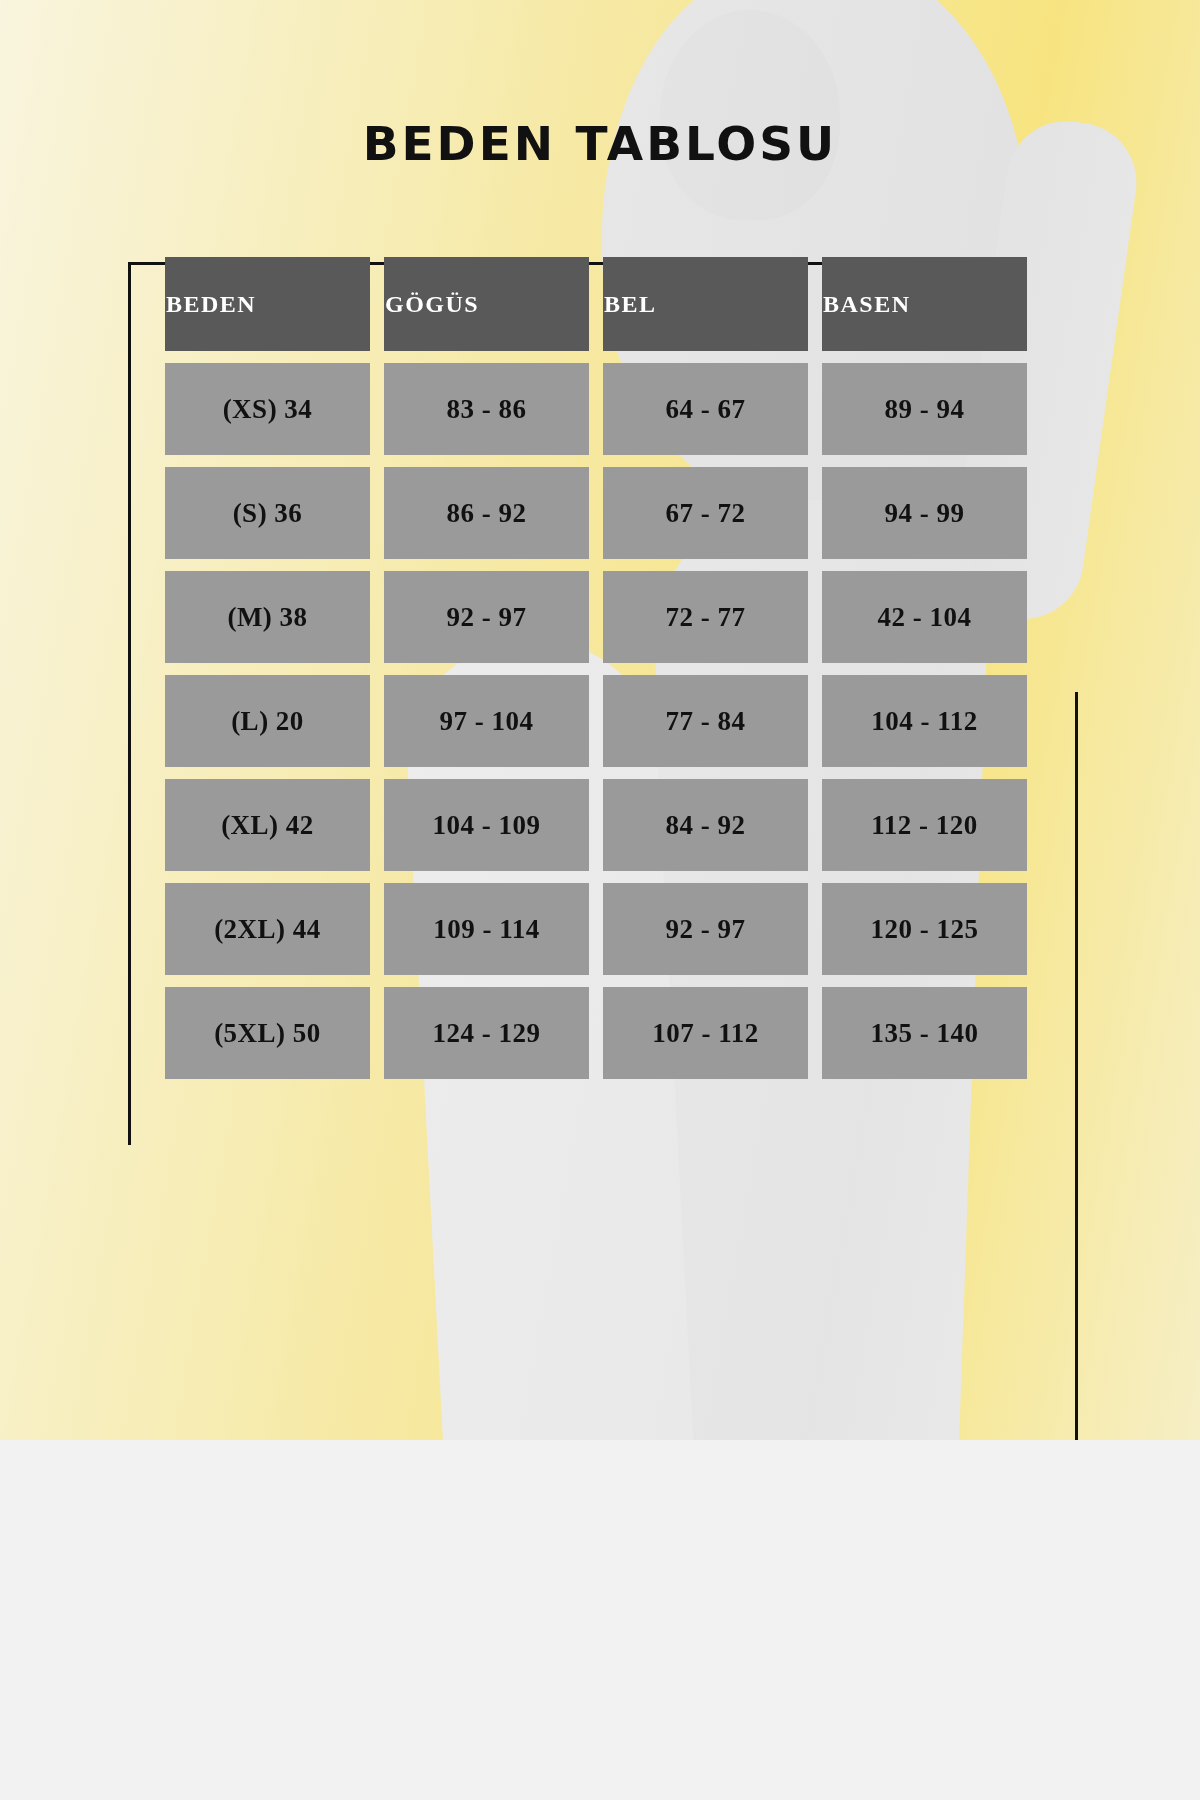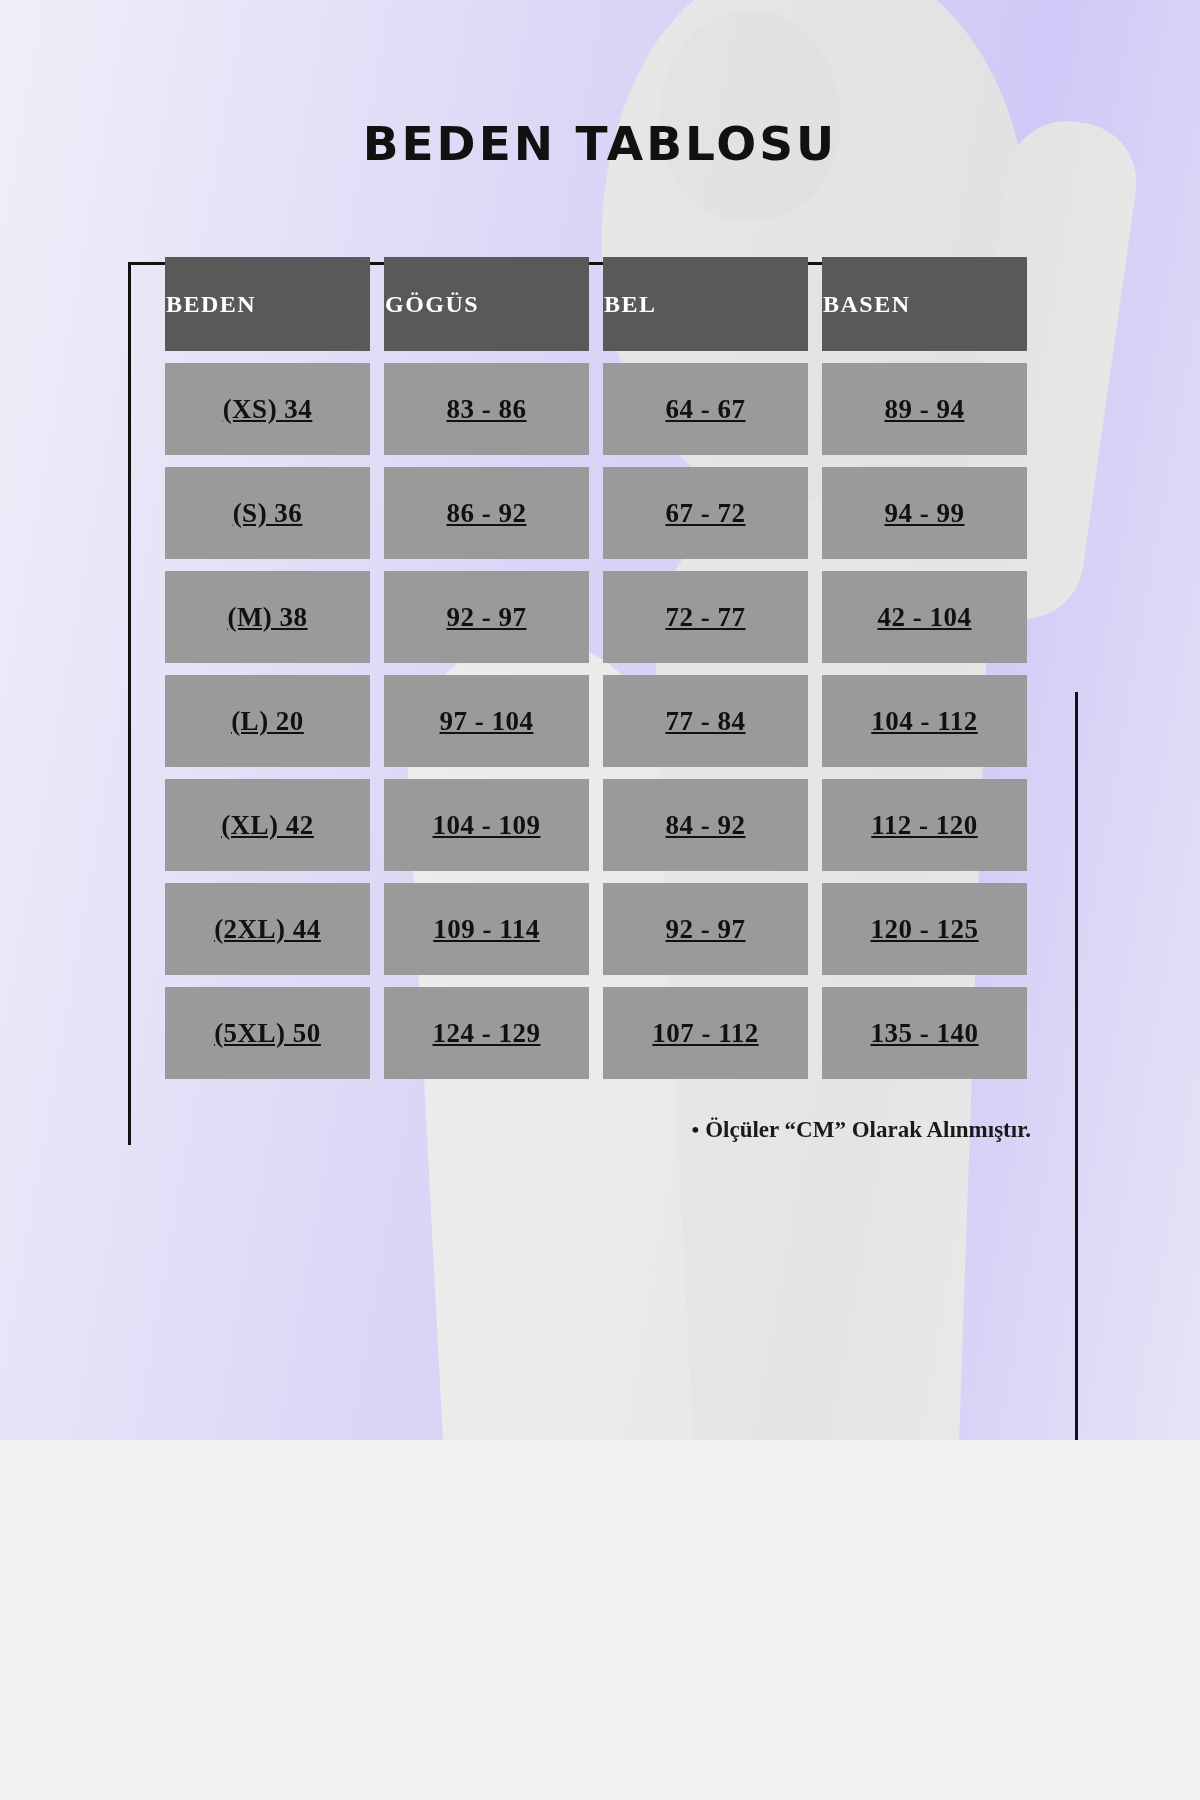--- a/index.html
+++ b/index.html
@@ -11,21 +11,21 @@
     height: 1800px;
     background: #f2f2f2;
     font-family: "Liberation Serif", serif;
     overflow: hidden;
   }
 
   .page {
     position: relative;
     width: 1200px;
     height: 1440px;
-    background: #c4b5fd;
+    background: #fde047;
     overflow: hidden;
   }
 
   
   .bg-shape {
     position: absolute;
     background: #e3e3e3;
     pointer-events: none;
   }
   .bg-torso {
@@ -153,21 +153,20 @@
   table.size-table td {
     background: #9a9a9a;
     color: #111111;
     font-family: "Liberation Serif", serif;
     font-weight: bold;
     font-size: 27px;
     height: 90px;
     text-align: center;
     vertical-align: middle;
     letter-spacing: 0.5px;
-    text-decoration: underline;
   }
 
   .note {
     position: relative;
     z-index: 7;
     width: 890px;
     margin: 26px auto 0;
     text-align: right;
     font-family: "Liberation Serif", serif;
     font-weight: bold;
@@ -250,18 +249,15 @@
           <tr>
             <td>(5XL) 50</td>
             <td>124 - 129</td>
             <td>107 - 112</td>
             <td>135 - 140</td>
           </tr>
         </tbody>
       </table>
     </div>
 
-    <div class="note">
-      <span class="bullet">•</span><span>Ölçüler “CM” Olarak Alınmıştır.</span>
-    </div>
 
   </div>
 </div>
 
 </body></html>

